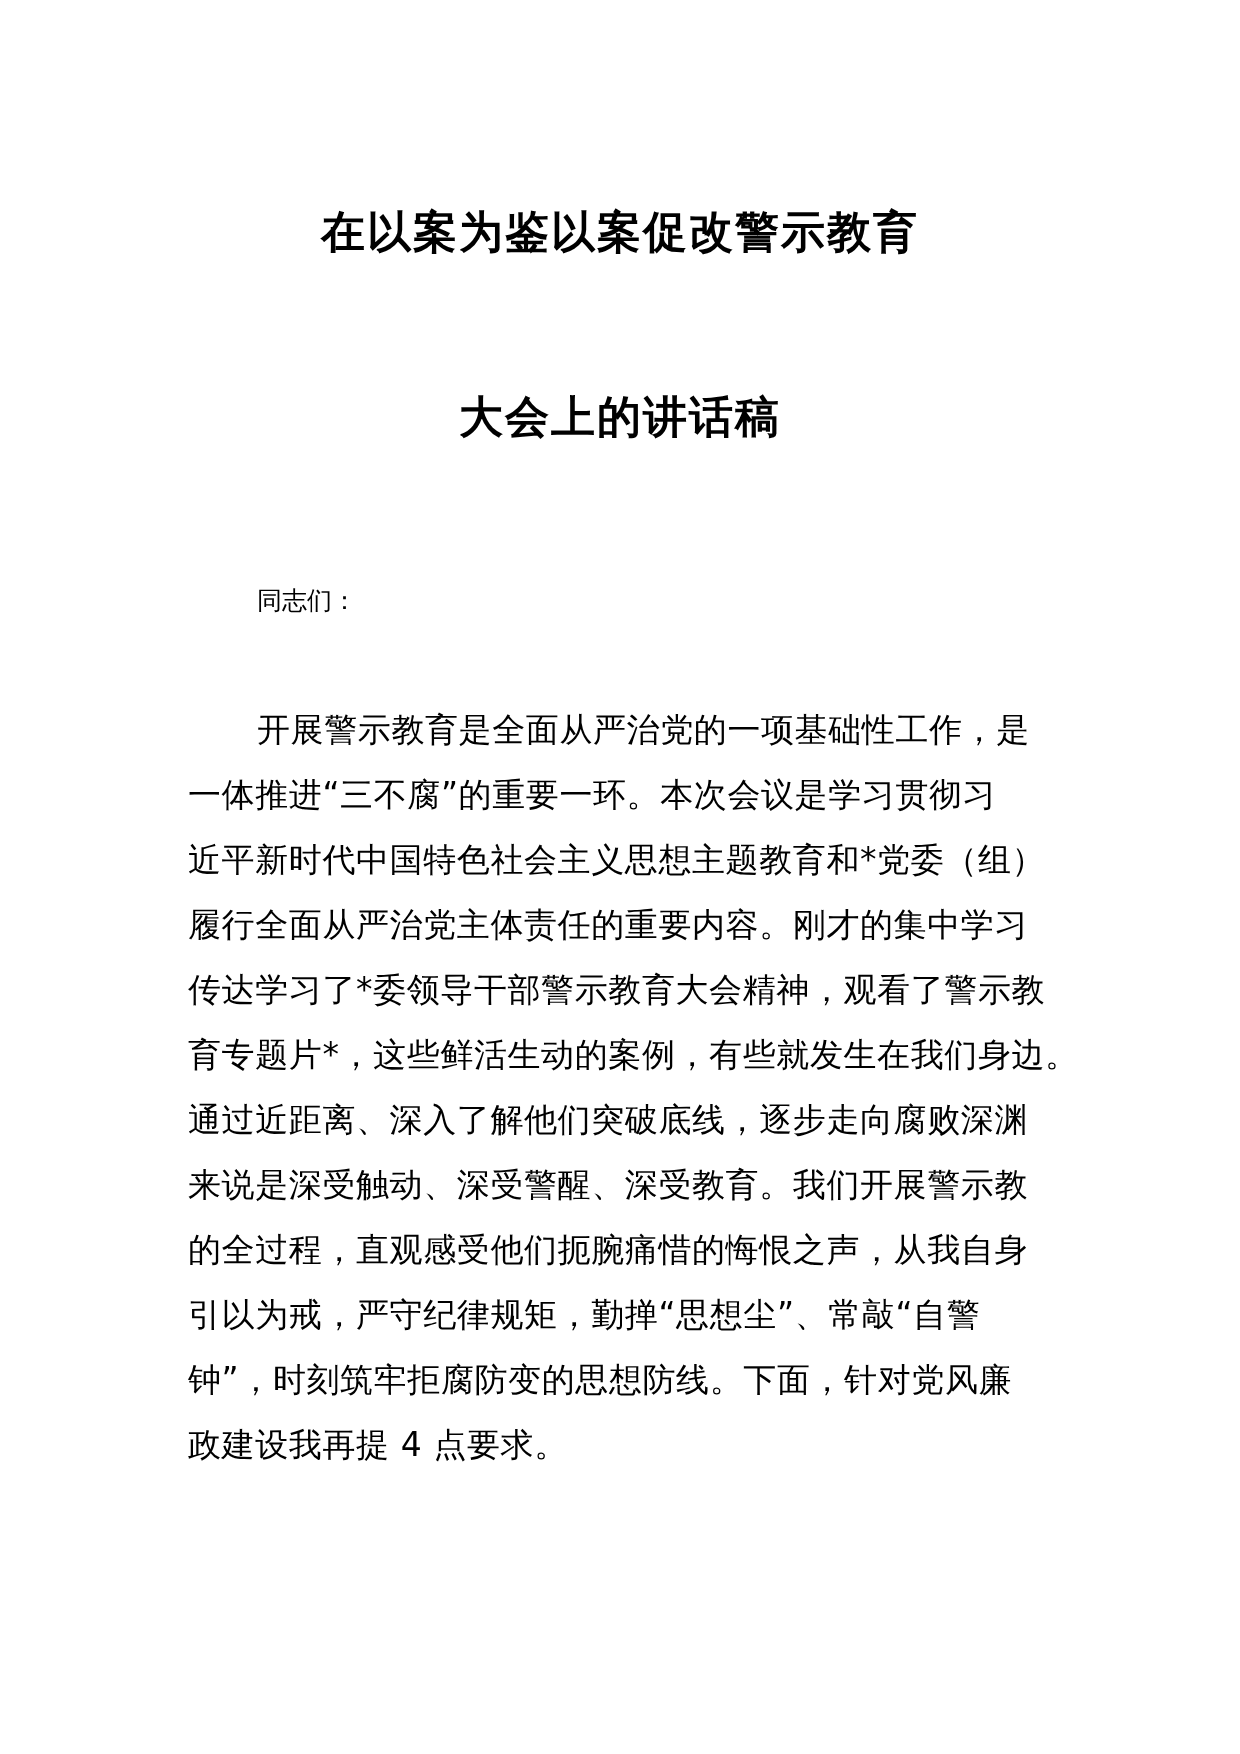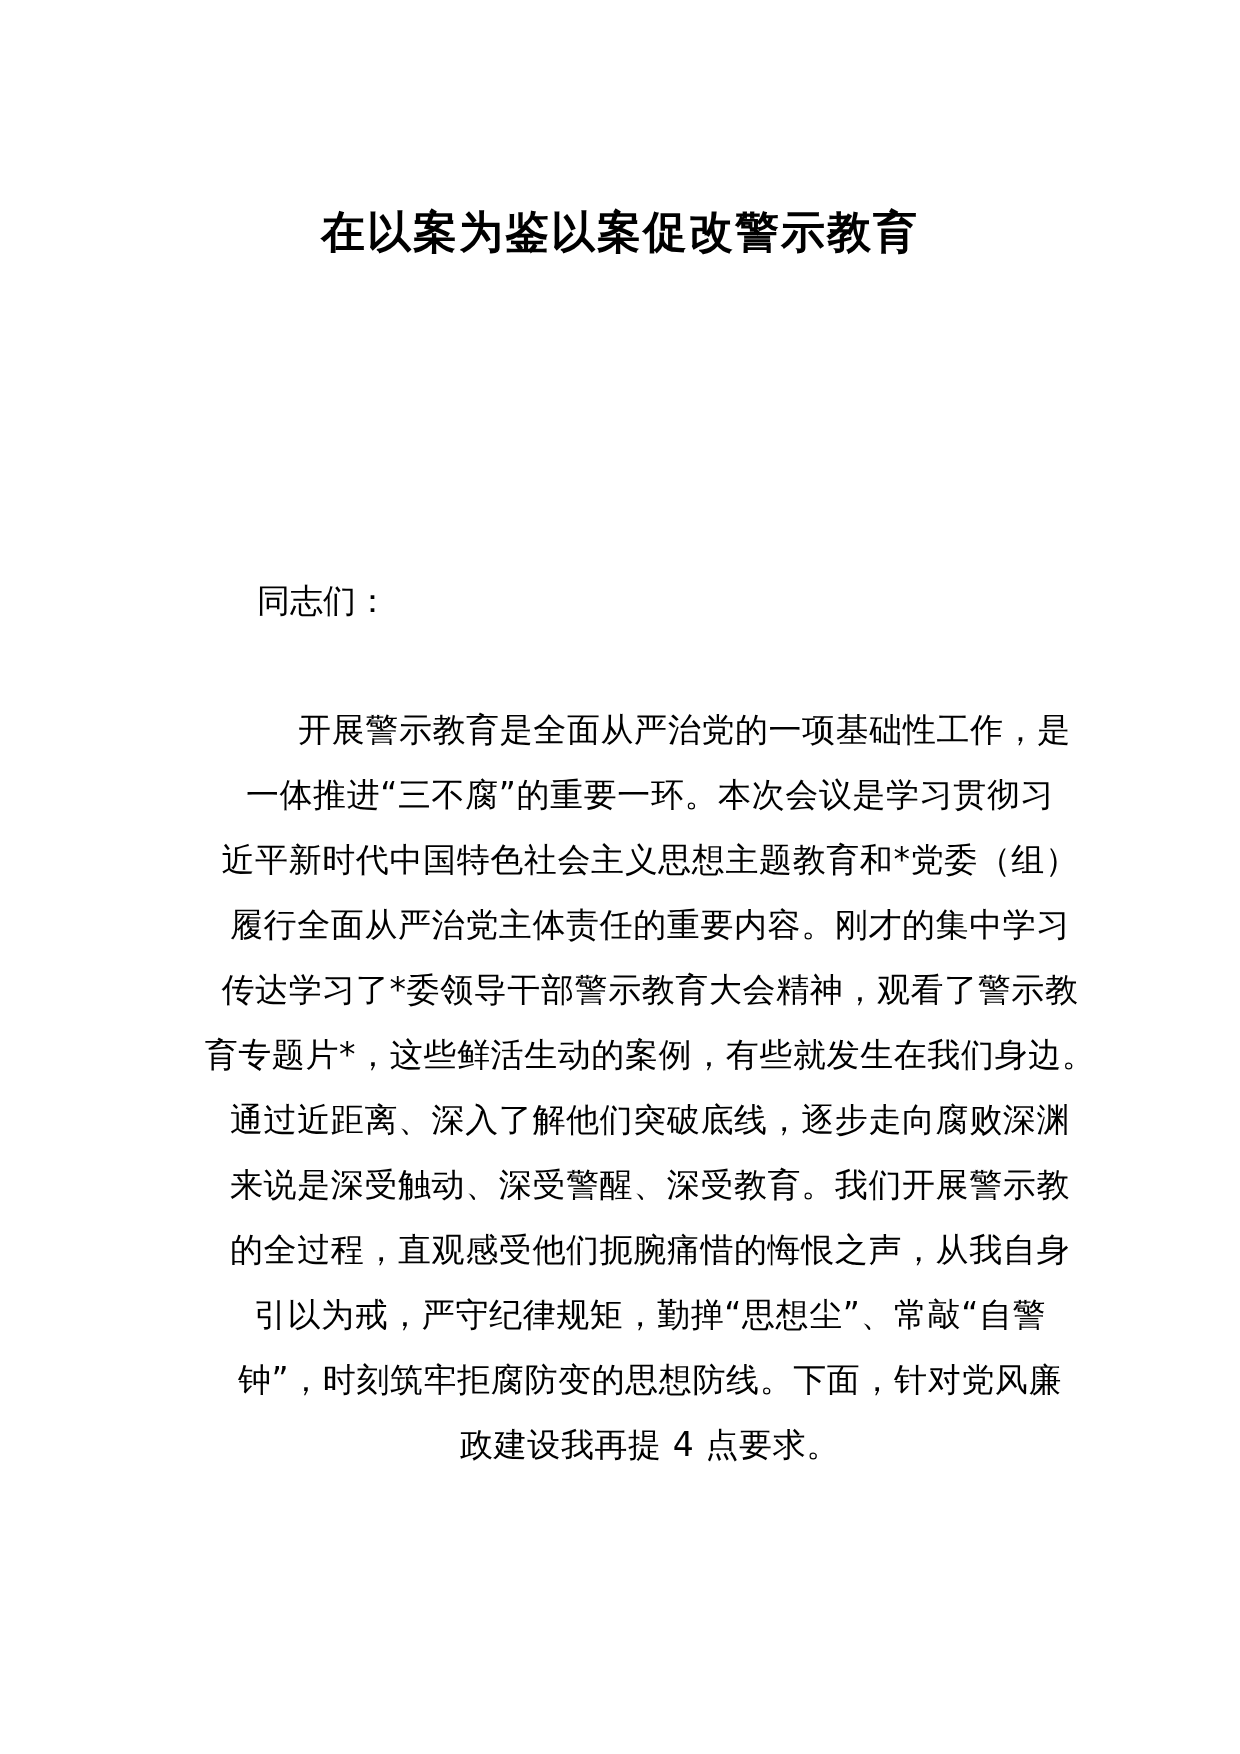--- a/index.html
+++ b/index.html
@@ -34,47 +34,47 @@
       height: 60px;
       white-space: nowrap;
     }
     .title-line.l1 { top: 202px; }
     .title-line.l2 { top: 387px; }
 
     .salutation {
       position: absolute;
       left: 257px;
       top: 568px;
-      font-size: 33px;
+      font-size: 25px;
       line-height: 65px;
       white-space: nowrap;
     }
     .body-block {
       position: absolute;
-      left: 200px;
+      left: 188px;
       top: 697px;
       width: 900px;
-      text-align: center;
     }
     .body-line {
       display: block;
       font-size: 33px;
       line-height: 65px;
       height: 65px;
       white-space: nowrap;
       letter-spacing: 0.6px;
     }
     .body-line.indent { padding-left: 69px; }
   </style>
 </head>
 <body>
 
 <div class="page">
 
   <div class="title-line l1">在以案为鉴以案促改警示教育</div>
+  <div class="title-line l2">大会上的讲话稿</div>
 
   <div class="salutation">同志们：</div>
 
   <div class="body-block">
     <span class="body-line indent">开展警示教育是全面从严治党的一项基础性工作，是</span>
     <span class="body-line">一体推进“三不腐”的重要一环。本次会议是学习贯彻习</span>
     <span class="body-line">近平新时代中国特色社会主义思想主题教育和*党委（组）</span>
     <span class="body-line">履行全面从严治党主体责任的重要内容。刚才的集中学习</span>
     <span class="body-line">传达学习了*委领导干部警示教育大会精神，观看了警示教</span>
     <span class="body-line">育专题片*，这些鲜活生动的案例，有些就发生在我们身边。</span>

